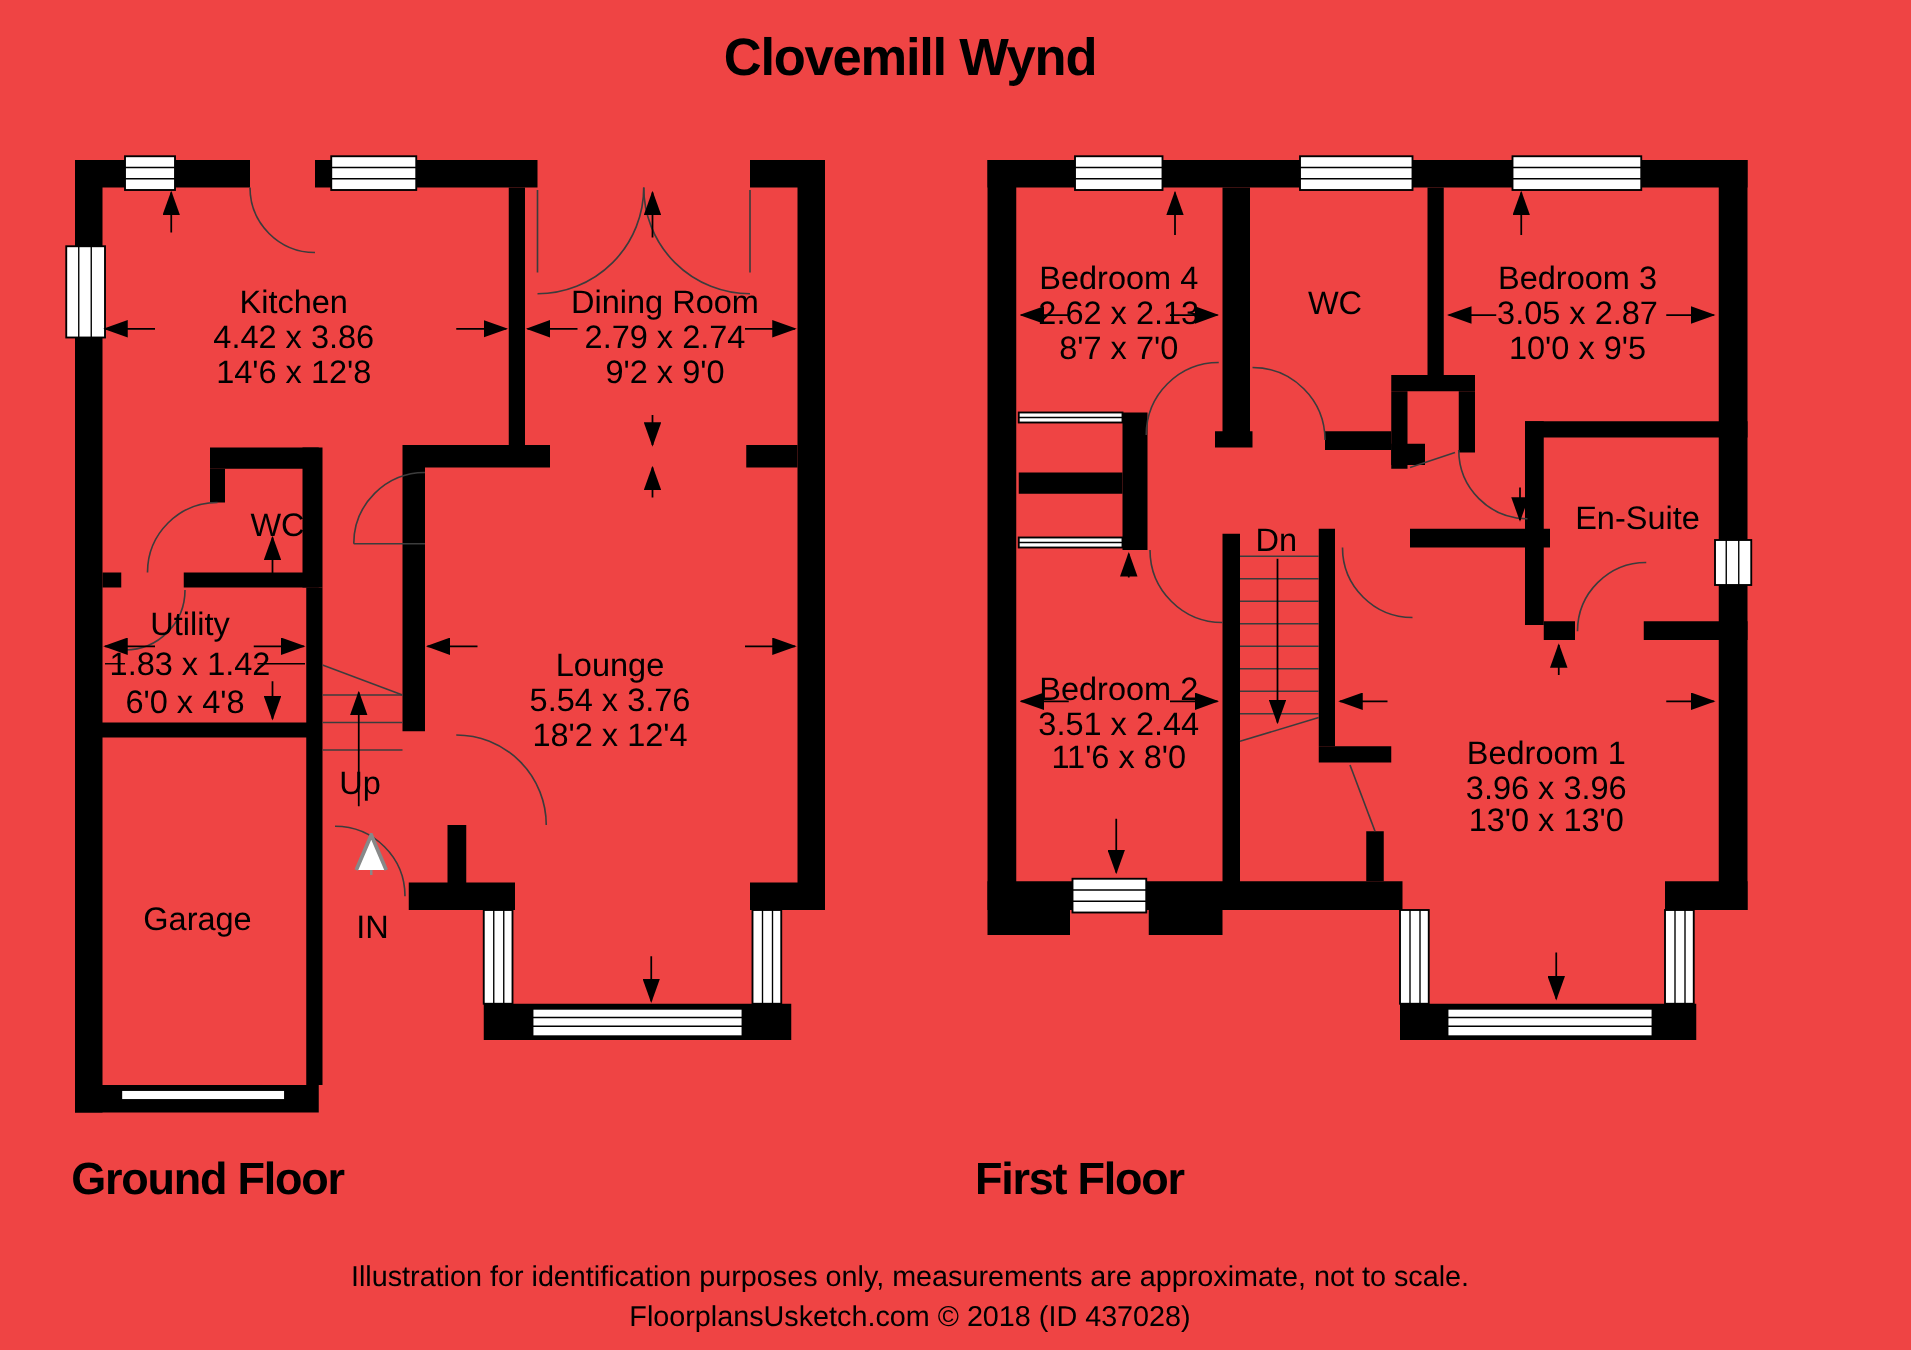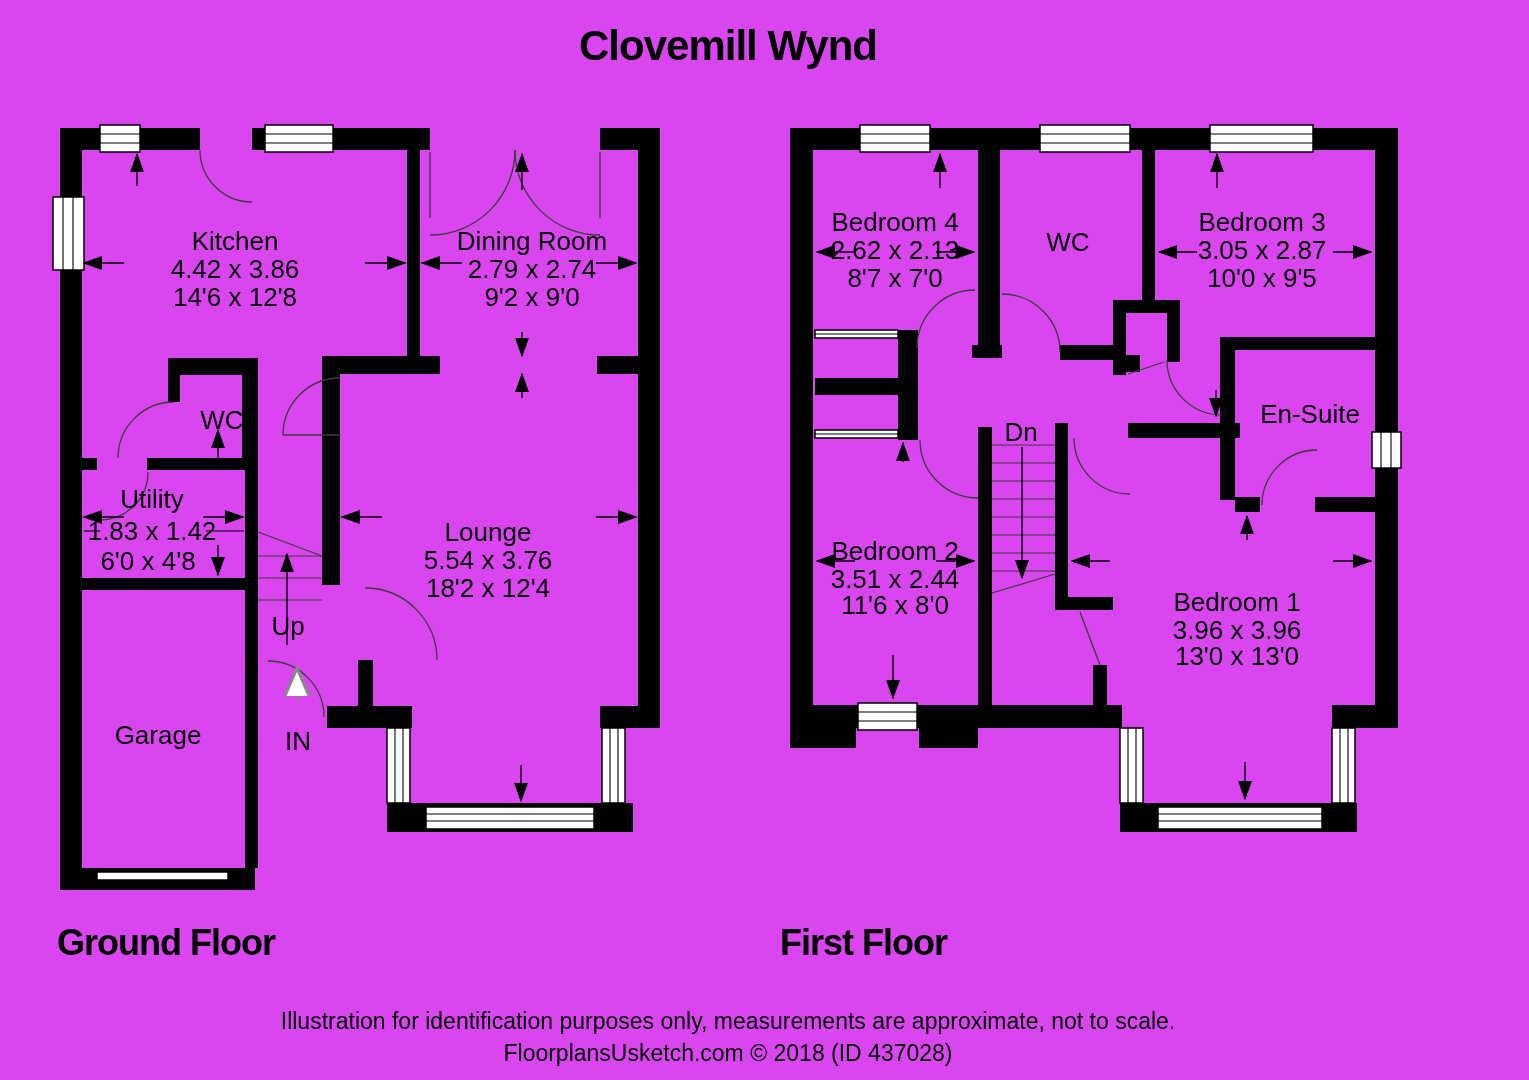--- a/index.html
+++ b/index.html
@@ -1,16 +1,16 @@
 <!DOCTYPE html>
 <html><head>
 <meta charset="utf-8">
 <style>
   html,body{margin:0;padding:0;background:#fff;}
-  .canvas{position:relative;width:1529px;height:1080px;background:#d946ef;overflow:hidden;}
+  .canvas{position:relative;width:1529px;height:1080px;background:#ef4444;overflow:hidden;}
   svg{display:block;}
   text{font-family:"Liberation Sans", sans-serif;fill:#000;}
   .title{font-size:42px;font-weight:bold;letter-spacing:-1px;}
   .floor-label{font-size:36px;font-weight:bold;letter-spacing:-1px;}
   .room-name,.room-dim,.small-label{font-size:26px;}
   .footer-text{font-size:23px;}
   .wall{fill:#000;stroke:none;}
   .win{fill:#fff;stroke:#000;stroke-width:1.5;}
   .winline{stroke:#000;stroke-width:1.1;fill:none;}
   .arc{stroke:#3c3c3c;stroke-width:1.3;fill:none;}

